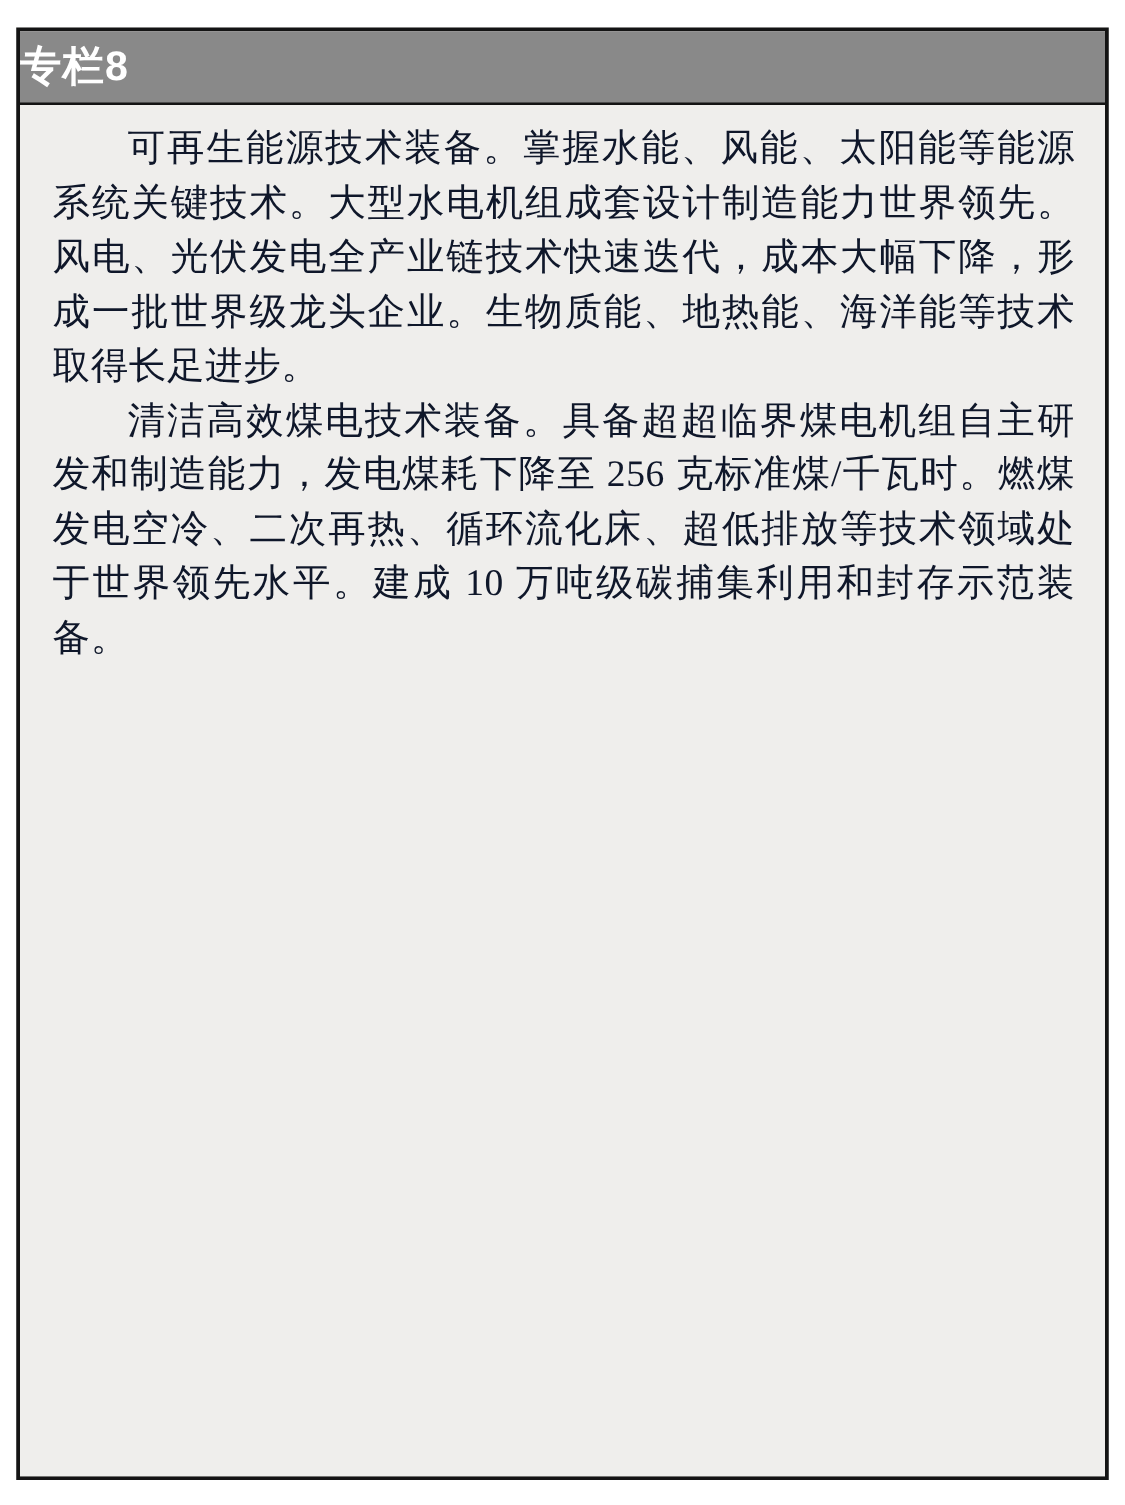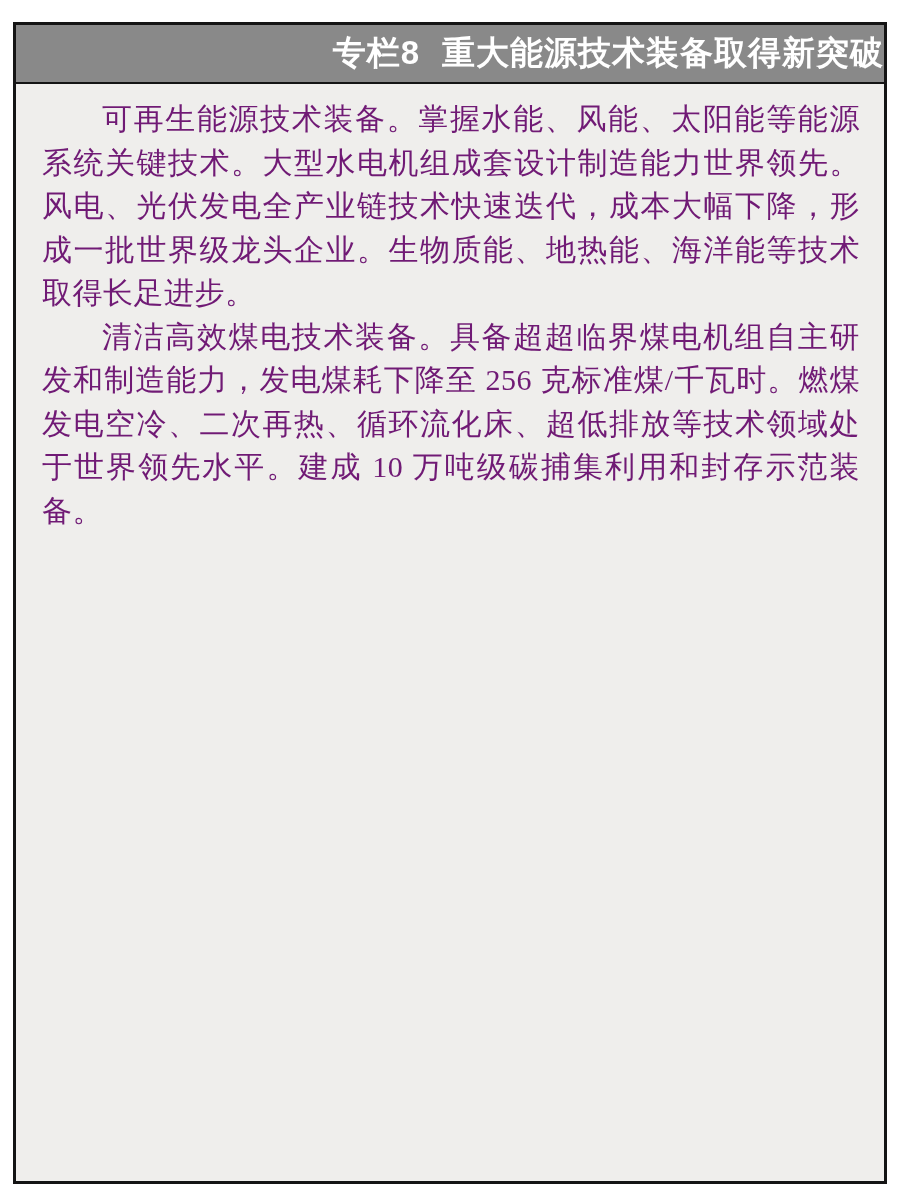--- a/index.html
+++ b/index.html
@@ -25,21 +25,21 @@
     border: 3px solid #141414;
     box-sizing: border-box;
     background: #efeeec;
   }
   .panel-header {
     height: 57px;
     background: #898989;
     border-bottom: 2px solid #141414;
     display: flex;
     align-items: center;
-    justify-content: flex-end;
+    justify-content: flex-start;
     gap: 22px;
     font-family: "Liberation Sans", "DejaVu Sans", sans-serif;
     font-weight: bold;
     font-size: 33px;
     color: #ffffff;
     letter-spacing: 1px;
   }
   .panel-body {
     box-sizing: border-box;
     height: calc(100% - 59px);
@@ -47,32 +47,31 @@
     background: #efeeec;
     overflow: hidden;
   }
   .panel-body p {
     margin: 0;
     text-indent: 2em;
     text-align: justify;
     font-family: "Liberation Serif", "DejaVu Serif", serif;
     font-size: 30px;
     line-height: 43.5px;
-    color: #701a75;
+    color: #0f172a;
     letter-spacing: 0.5px;
   }
 </style>
 </head>
 <body>
 
 <div class="page">
   <div class="panel">
     <div class="panel-header">
       <span>专栏8</span>
-      <span>重大能源技术装备取得新突破</span>
     </div>
     <div class="panel-body">
       <p>可再生能源技术装备。掌握水能、风能、太阳能等能源系统关键技术。大型水电机组成套设计制造能力世界领先。风电、光伏发电全产业链技术快速迭代，成本大幅下降，形成一批世界级龙头企业。生物质能、地热能、海洋能等技术取得长足进步。</p>
       <p>清洁高效煤电技术装备。具备超超临界煤电机组自主研发和制造能力，发电煤耗下降至 256 克标准煤/千瓦时。燃煤发电空冷、二次再热、循环流化床、超低排放等技术领域处于世界领先水平。建成 10 万吨级碳捕集利用和封存示范装备。</p>
 
     </div>
   </div>
 </div>
 
 </body></html>

